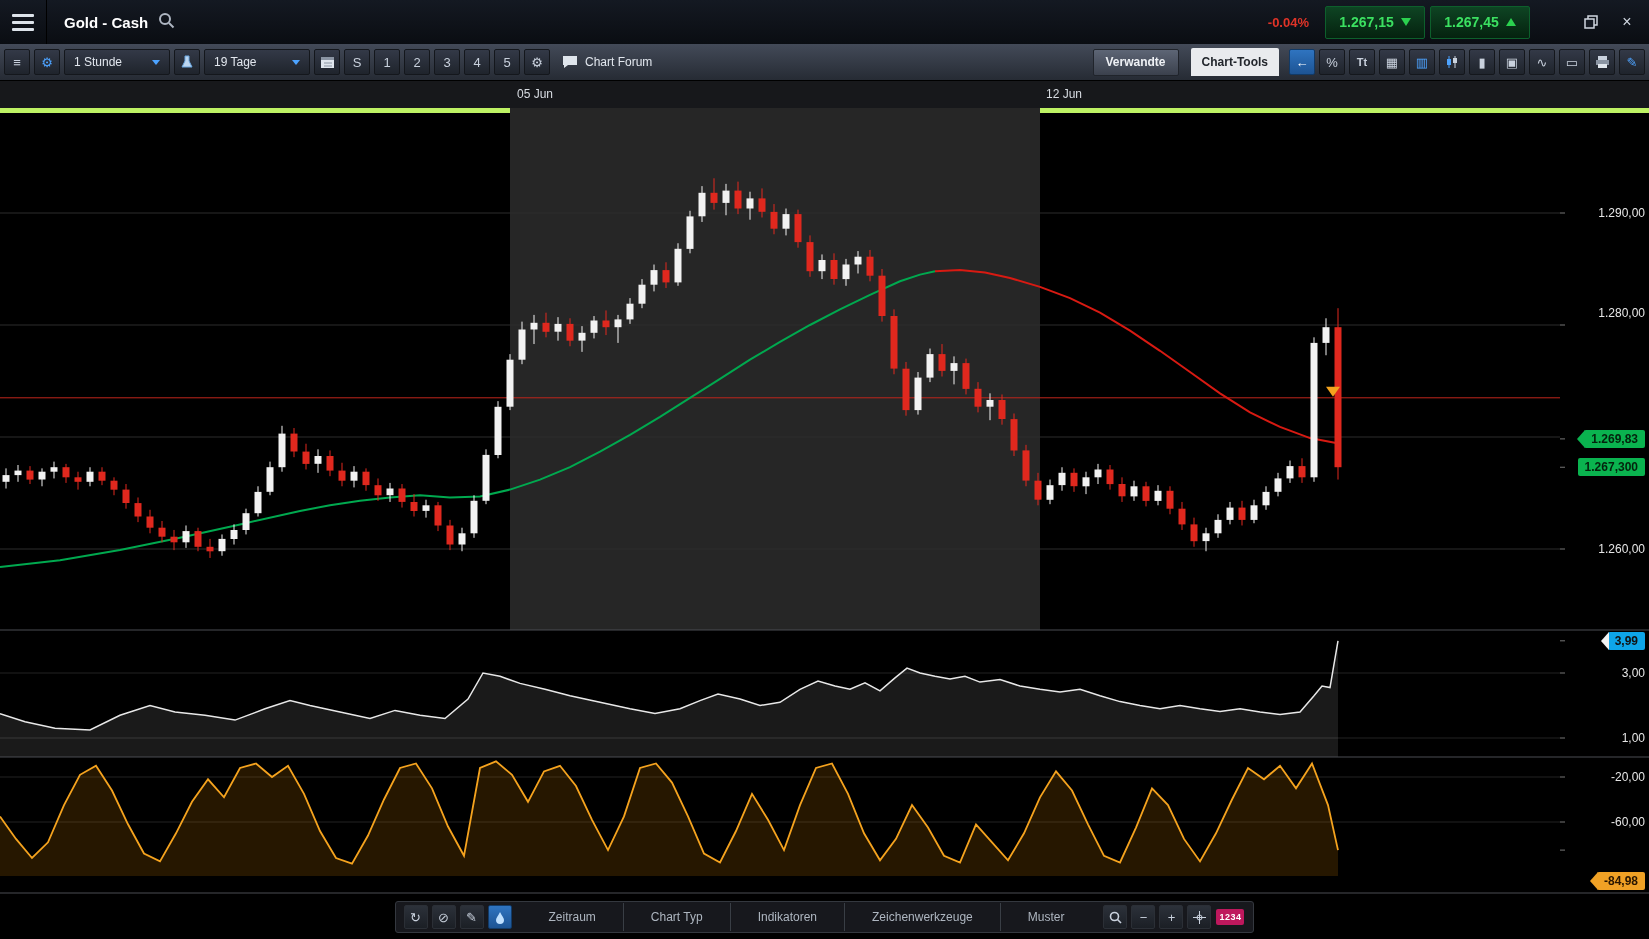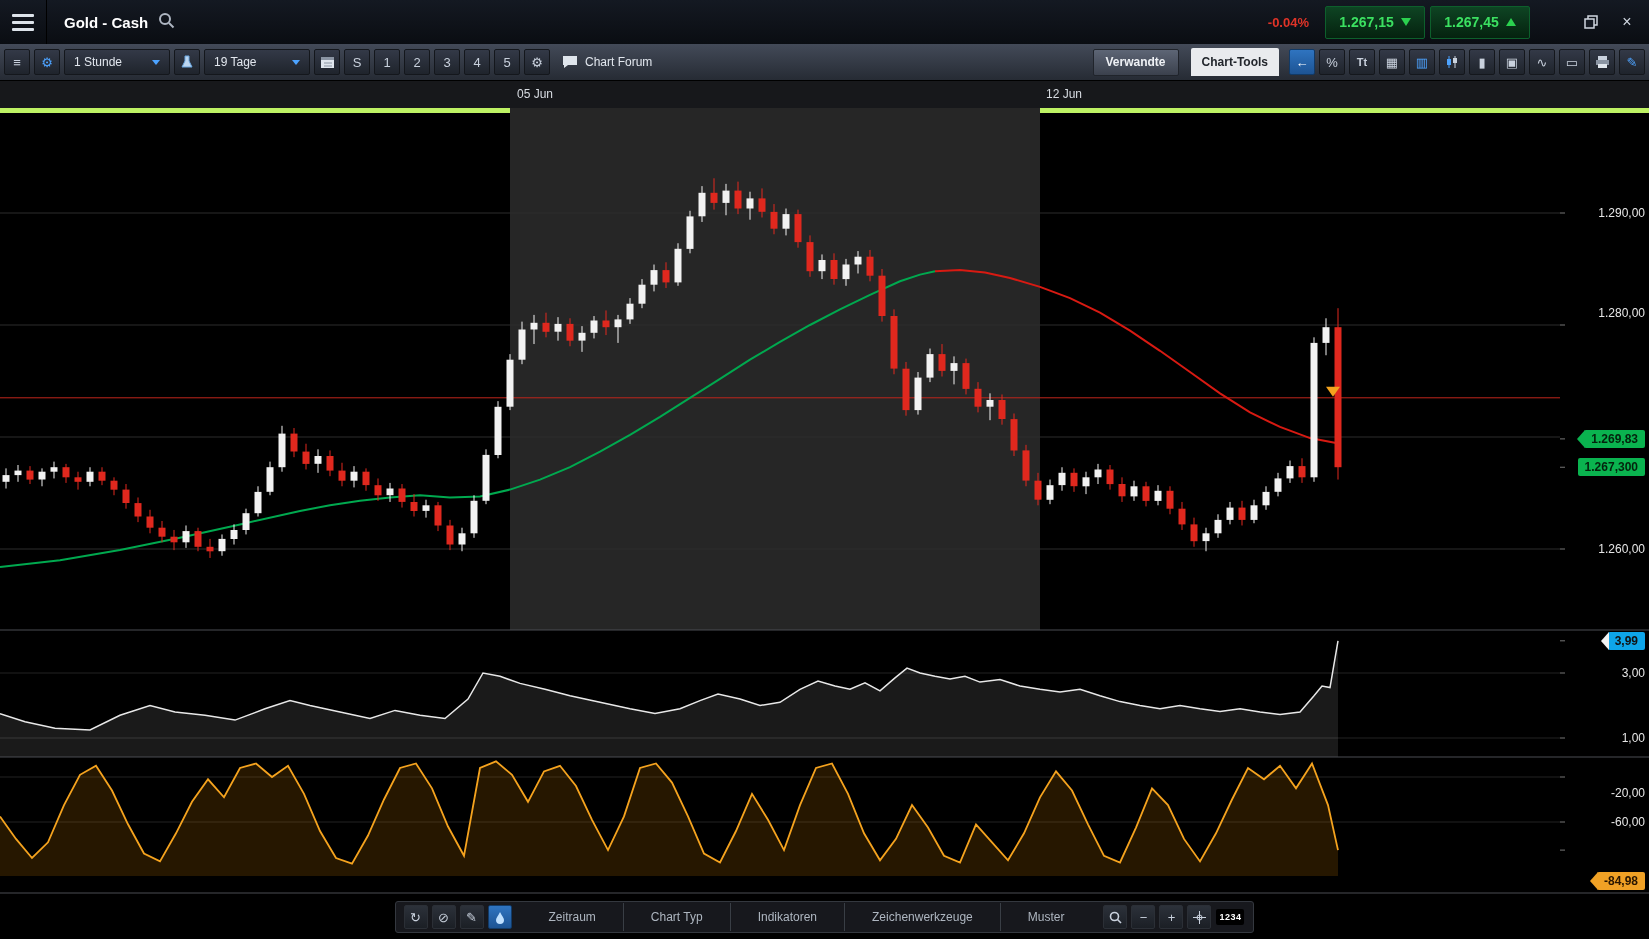--- a/index.html
+++ b/index.html
@@ -65,21 +65,21 @@
     background:rgba(24,26,31,0.94);border:1px solid #34383f;border-radius:3px;
     display:flex;align-items:center;padding:0 6px;z-index:30;}
   .bb-icon{width:24px;height:24px;margin:0 2px;box-sizing:border-box;border:1px solid #2b2f36;
     border-radius:2px;background:linear-gradient(#2c313a,#1b1f25);color:#c9d1dd;font-size:13px;
     display:flex;align-items:center;justify-content:center;cursor:pointer;flex:0 0 auto;}
   .bb-icon.active{background:linear-gradient(#2f74c0,#1d5494);color:#fff;border-color:#123a66;}
   .bb-menu{color:#aeb6c0;font-size:12px;padding:0 27px;height:28px;display:flex;align-items:center;
     border-left:1px solid #3a3f46;cursor:pointer;white-space:nowrap;}
   .bb-menu.first{border-left:none;margin-left:8px;}
   .bb-group-r{display:flex;align-items:center;margin-left:10px;}
-  .counter{background:#000000;color:#fff;font-size:9px;font-weight:bold;border-radius:2px;
+  .counter{background:#be185d;color:#fff;font-size:9px;font-weight:bold;border-radius:2px;
     padding:3px 3px;margin:0 3px;cursor:pointer;letter-spacing:0.5px;}
 </style>
 </head>
 <body>
 
 <div id="topbar">
   <div class="menu-btn">
       <i></i>
       <i></i>
       <i></i>
@@ -439,21 +439,21 @@
   </svg>
 <div id="axis-gutter">
     <div class="ax " style="top: 132px;">1.290,00</div>
     <div class="ax " style="top: 232px;">1.280,00</div>
     <div class="ax tag tag-green arrow arrow-green" style="top: 358px;">1.269,83</div>
     <div class="ax tag tag-green" style="top: 386px;">1.267,300</div>
     <div class="ax " style="top: 468px; text-align: right;">1.260,00</div>
     <div class="ax tag tag-white arrow arrow-white" style="top: 560px;">3,99</div>
     <div class="ax " style="top: 592px;">3,00</div>
     <div class="ax " style="top: 657px;">1,00</div>
-    <div class="ax " style="top: 712px;">-20,00</div>
+    <div class="ax " style="top: 696px;">-20,00</div>
     <div class="ax " style="top: 741px;">-60,00</div>
     <div class="ax tag tag-orange arrow arrow-orange" style="top: 800px;">-84,98</div>
   </div>
 
 <div id="bottombar">
   <div class="bb-icon">↻</div>
   <div class="bb-icon">⊘</div>
   <div class="bb-icon">✎</div>
   <div class="bb-icon active">
     <svg width="10" height="13" viewBox="0 0 10 13">

